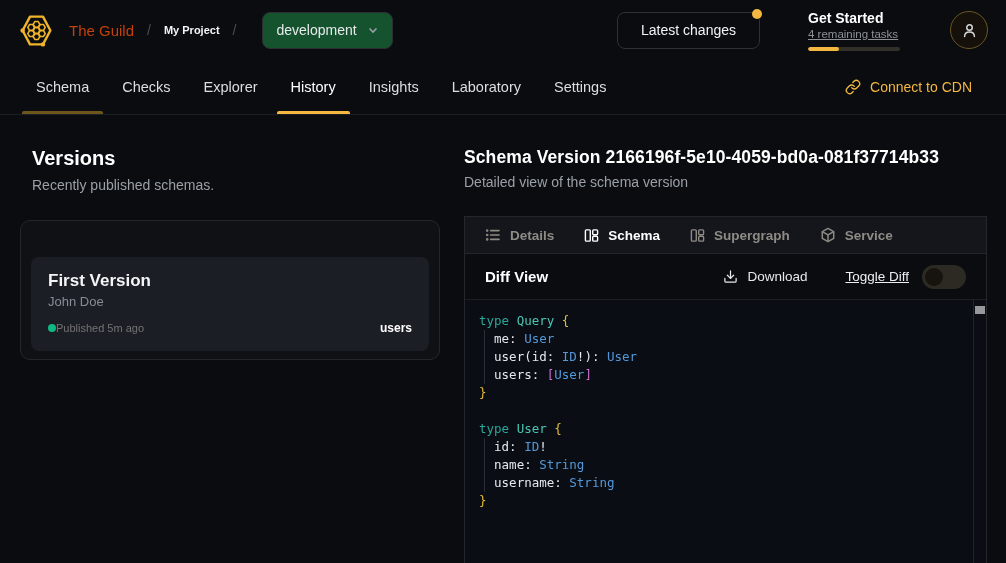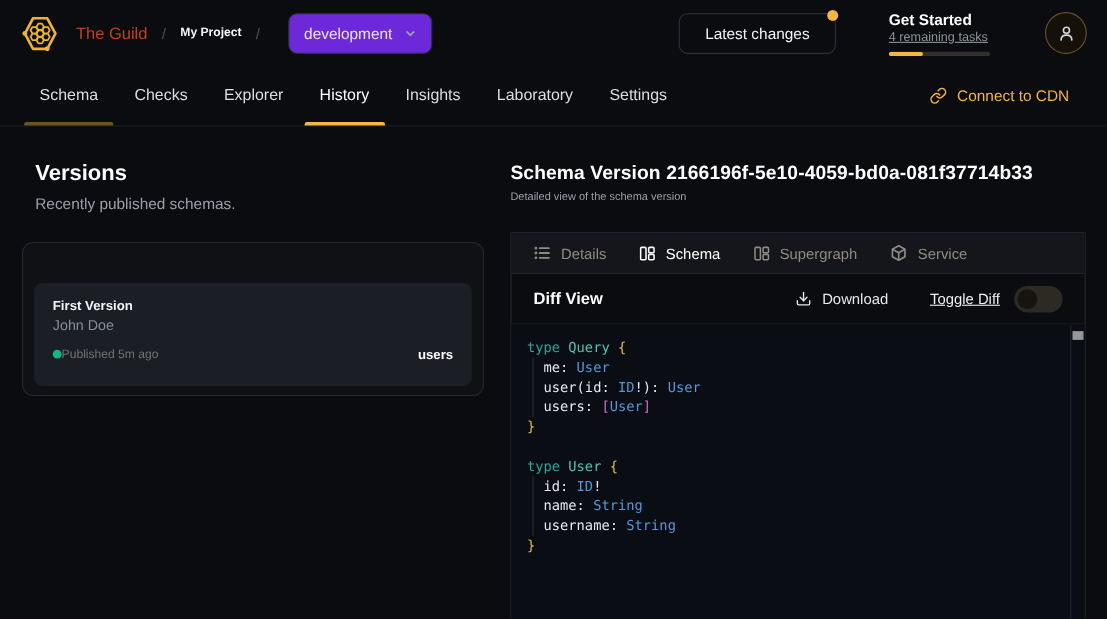--- a/index.html
+++ b/index.html
@@ -13,21 +13,21 @@
   
   .header {
     height:60px; display:flex; align-items:center; padding:0 18px;
   }
   .logo { width:37px; height:37px; flex:0 0 auto; }
   .org-name { font-size:15px; font-weight:500; color:#c2410c; margin-left:14px; }
   .crumb-sep { color:#4a4f57; font-size:14px; margin:0 13px; }
   .project-name { font-size:11px; font-weight:700; color:#f4f5f7; }
   .target-dropdown {
     margin-left:13px; height:37px; display:flex; align-items:center; gap:10px;
-    background:#6d28d9; border:1px solid #2b2e35; border-radius:8px;
+    background:#14532d; border:1px solid #2b2e35; border-radius:8px;
     padding:0 13px; cursor:pointer;text-align:right;
   }
   .target-dropdown .val { font-size:14px; color:#e8eaed; }
   .chev { width:12px; height:12px; stroke:#9aa0a8; }
   .latest-changes {
     margin-left:auto; position:relative; height:37px;
     border:1px solid #2e3138; border-radius:8px; background:transparent;
     color:#f2f3f5; font-size:14px; padding:0 23px; display:flex; align-items:center;
     cursor:pointer; font-family:inherit;
   }
@@ -75,40 +75,40 @@
   .panel-sub { font-size:14px; color:#9aa0a8; margin:7px 0 0 32px; }
   .version-list {
     margin:27px 24px 0 20px; height:140px;
     background:#0f1115; border:1px solid #23262d; border-radius:10px;
     padding:36px 10px 10px 10px;
   }
   .version-card {
     background:#1b1e24; border-radius:8px; height:94px; padding:14px 17px;
     cursor:pointer; display:flex; flex-direction:column;
   }
-  .vc-name { font-size:12px; font-weight:600; color:#f2f4f6; }
+  .vc-name { font-size:17px; font-weight:600; color:#f2f4f6; }
   .vc-author { font-size:13px; color:#878d95; margin-top:3px; }
   .vc-row { margin-top:12px; display:flex; align-items:center; }
   .vc-dot { width:8px; height:8px; border-radius:50%; background:#10b981; }
   .vc-status { font-size:11px; color:#737373; }
   .vc-service { margin-left:auto; font-size:12px; font-weight:700; color:#fff; }
   
   .right-panel { flex:1; margin-right:19px; display:flex; flex-direction:column; }
   .rp-title { font-size:17.5px; font-weight:700; color:#fff; letter-spacing:.1px; }
-  .rp-sub { font-size:10px; color:#9aa0a8; margin-top:6px; }
+  .rp-sub { font-size:14px; color:#9aa0a8; margin-top:6px; }
   .rp-box {
     margin-top:26px; flex:1; display:flex; flex-direction:column;
     border-left:1px solid #23262d; border-right:1px solid #23262d;
   }
   .tab-strip {
     height:38px; background:#14161b; border-top:1px solid #23262d;
     border-bottom:1px solid #23262d; display:flex; align-items:center;
     padding-left:20px; gap:30px; flex:0 0 auto;
   }
-  .dtab { display:flex; align-items:center; gap:9px; font-size:13.5px; font-weight:400;
+  .dtab { display:flex; align-items:center; gap:9px; font-size:13.5px; font-weight:700;
     color:#8e8b85; cursor:pointer; }
   .dtab svg { stroke:#8e8b85; }
   .dtab.active { color:#ffffff; }
   .dtab.active svg { stroke:#ffffff; }
   .diff-bar {
     height:46px; border-bottom:1px solid #1c1f25; display:flex; align-items:center;
     padding:0 20px; flex:0 0 auto;
   }
   .diff-title { font-size:15px; font-weight:700; color:#fff; }
   .download-btn { margin-left:auto; display:flex; align-items:center; gap:9px;

